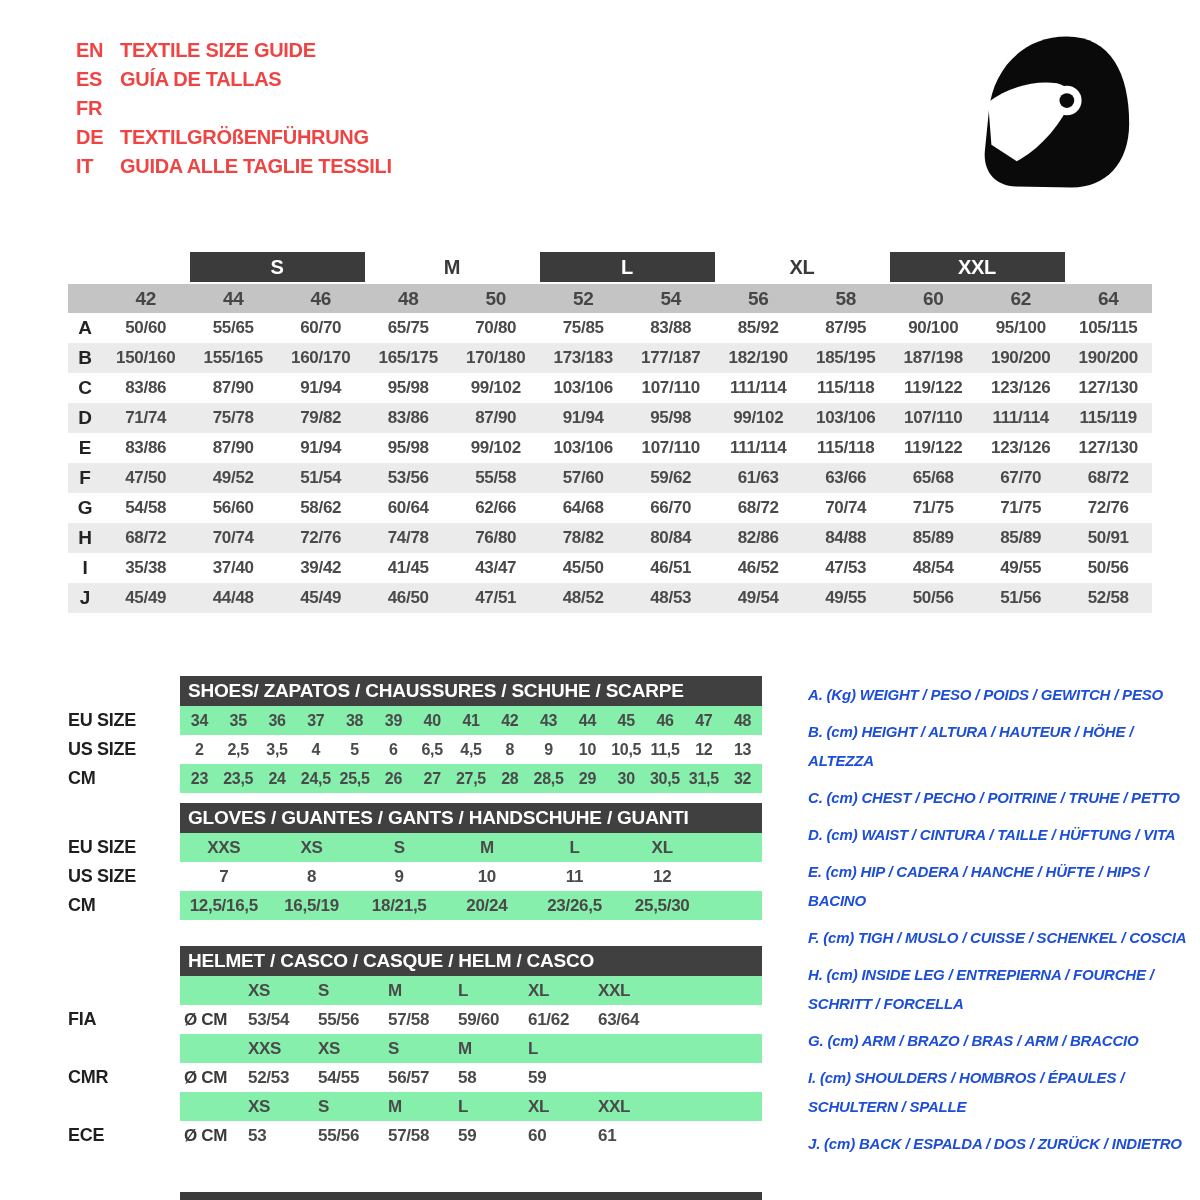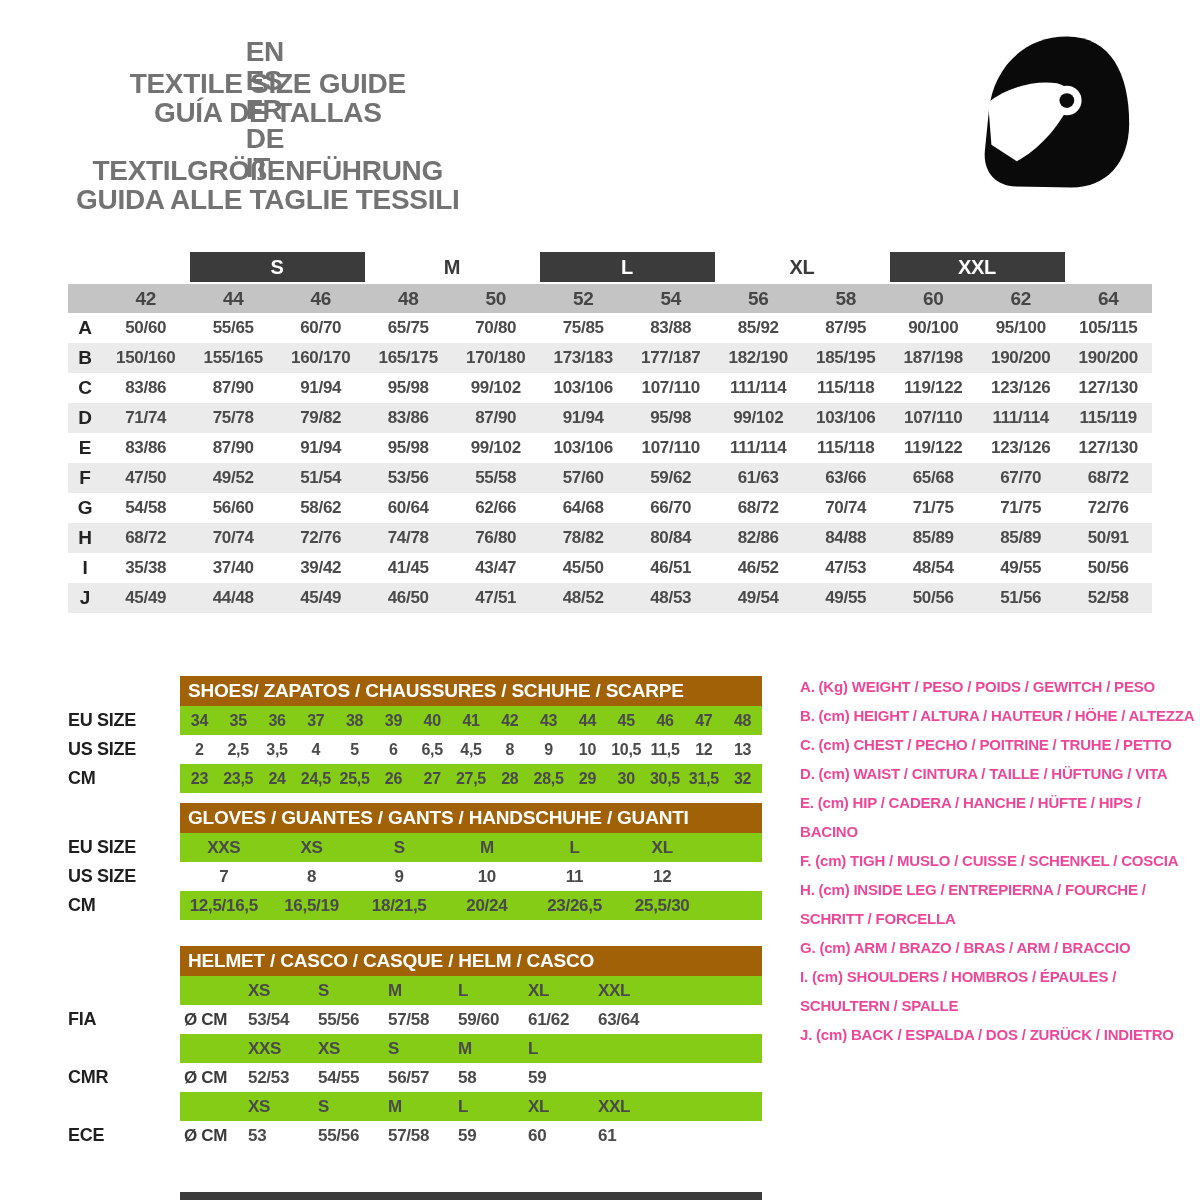--- a/index.html
+++ b/index.html
@@ -1,21 +1,21 @@
 <!DOCTYPE html>
 <html><head>
 <meta charset="utf-8">
 <style>
   html,body{margin:0;padding:0;background:#fff;}
   .page{position:relative;width:1200px;height:1200px;background:#fff;overflow:hidden;
         font-family:"Liberation Sans","DejaVu Sans",sans-serif;font-weight:bold;color:#2d2d2d;
         letter-spacing:-0.3px;}
   
   .langs{position:absolute;left:76px;top:36px;}
-  .lang-row{display:flex;height:29px;align-items:center;font-size:28px;color:#737373;flex-direction:column;}
+  .lang-row{display:flex;height:29px;align-items:center;font-size:20px;color:#ef4444;}
   .lang-row .code{width:44px;}
   
   .helmet{position:absolute;left:975px;top:30px;width:164px;height:164px;}
   
   .maintable{position:absolute;left:68px;top:252px;width:1084px;}
   .grid13{display:grid;grid-template-columns:34px repeat(12,1fr);}
   .bandrow{height:30px;margin-bottom:2px;}
   .band{display:flex;align-items:center;justify-content:center;font-size:20px;}
   .band.dark{background:#3b3b3b;color:#fff;}
   .band.plain{color:#3a3a3a;}
@@ -26,34 +26,34 @@
   .numrow .cell{font-size:19px;color:#464646;}
   .drow{height:30px;}
   .drow.stripe{background:#ebebeb;}
   .cell.letter{font-size:19px;color:#232323;}
   .cell.val{font-size:17px;color:#4a4a4a;}
   
   .sub{position:absolute;left:68px;width:694px;}
   .srow{display:flex;height:29px;}
   .srow .lab{width:112px;display:flex;align-items:center;font-size:18px;color:#1f1f1f;}
   .srow .content{flex:1;display:grid;}
-  .content.stripe{background:#84cc16;text-align:right;}
+  .content.stripe{background:#86efac;text-align:right;}
   .titlerow{height:30px;}
-  .titlebar{flex:1;background:#a16207;color:#fff;font-size:19px;display:flex;
+  .titlebar{flex:1;background:#404040;color:#fff;font-size:19px;display:flex;
             align-items:center;padding-left:8px;letter-spacing:-0.2px;}
   .grid-shoes{grid-template-columns:repeat(15,1fr);}
   .grid-shoes .cell{font-size:16px;color:#4a4a4a;}
   .grid-gloves{grid-template-columns:repeat(6,1fr);padding-right:56px;}
   .grid-gloves .cell{font-size:17px;color:#4a4a4a;}
   .grid-helmet{grid-template-columns:64px repeat(6,70px) 1fr;}
   .grid-helmet .cell{font-size:17px;color:#4a4a4a;justify-content:flex-start;padding-left:4px;}
   .grid-helmet .cell.unit{color:#3a3a3a;}
   
   .legend{position:absolute;left:800px;top:672px;width:398px;}
-  .legend p{margin:0;font-size:15px;line-height:29px;color:#ec4899;letter-spacing:-0.2px;}
+  .legend p{margin:8px;font-size:15px;line-height:29px;color:#1d4ed8;letter-spacing:-0.2px;font-style:italic;}
   
   .bottom-bar{position:absolute;left:180px;top:1192px;width:582px;height:8px;background:#3b3b3b;}
 </style>
 </head>
 <body>
 
 <div class="page">
 
   <div class="langs">
     <div class="lang-row">

